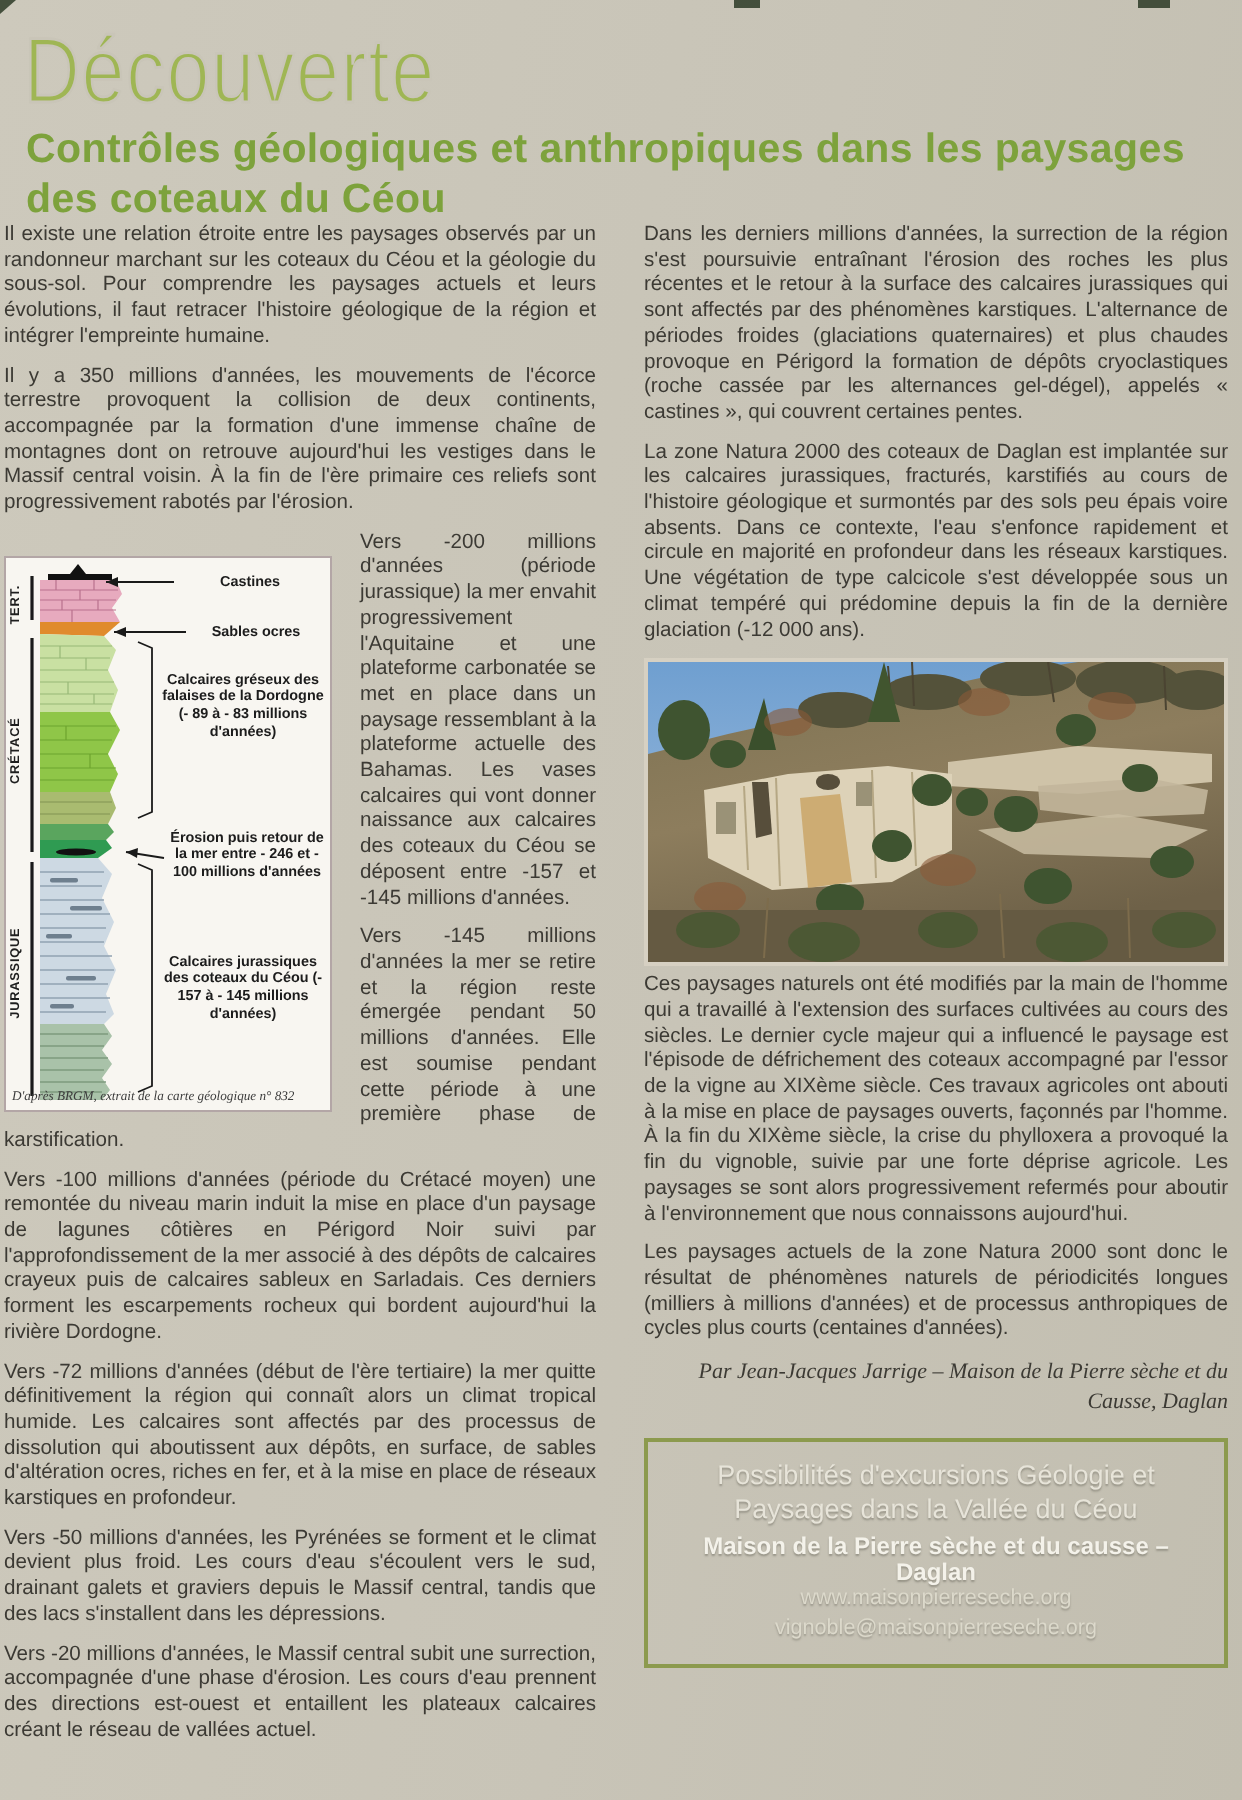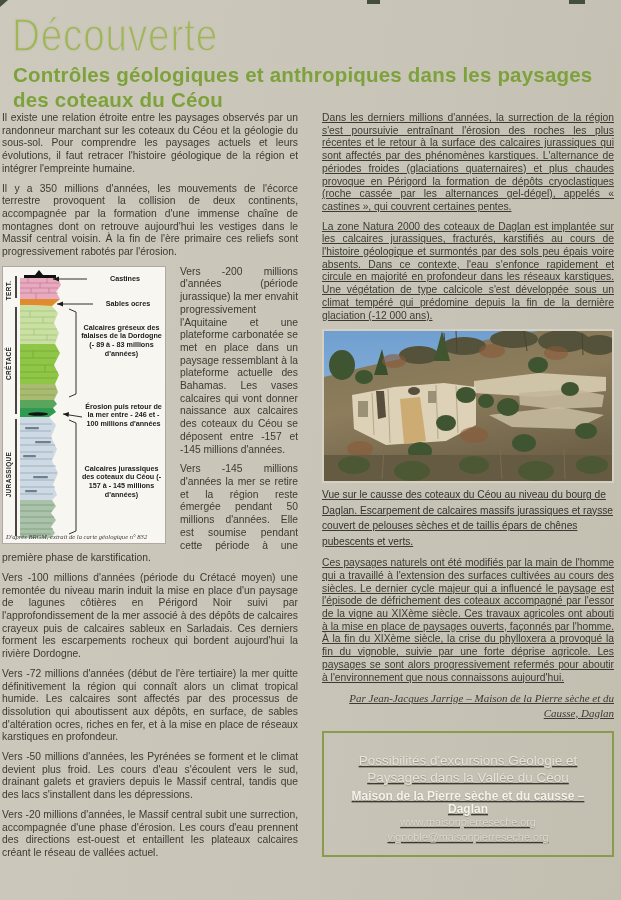--- a/index.html
+++ b/index.html
@@ -26,25 +26,25 @@
   .subtitle{
     position:absolute;left:13px;top:62px;width:582px;
     font-size:20.5px;line-height:25px;font-weight:bold;
     color:#7da23c;
     letter-spacing:.2px;
   }
 
   
   .col{position:absolute;top:112px;font-size:10.3px;line-height:12.7px;text-align:justify;}
   .col-left{left:2px;width:296px;}
-  .col-right{left:322px;width:292px;text-decoration:underline;}
+  .col-right{left:322px;width:292px;}
   .col p{margin:0 0 7px 0;}
 
   
-  .strat-figure{float:left;width:168px;margin:0 10px 5px 0;}
+  .strat-figure{float:left;width:168px;margin:12px 10px 5px 0;}
   .diagram-box{
     position:relative;width:164px;height:278px;
     background:#f8f6f1;border:1px solid #b3a6a6;
     box-sizing:border-box;
   }
   .diagram-box svg{position:absolute;left:0;top:0;}
   .era-label{
     position:absolute;
     font-size:6.4px;font-weight:bold;color:#1e1e1e;letter-spacing:.4px;
     transform:rotate(-90deg);transform-origin:center center;
@@ -86,21 +86,21 @@
   .author{
     font-family:"Liberation Serif",serif;
     font-style:italic;font-size:11px;line-height:14.5px;
     text-align:right;margin-top:2px;color:#3c3a34;
   }
 
   
   .info-box{
     margin-top:11px;
     border:2px solid #8c9a4e;
-    padding:20px 6px 10px 6px;
+    padding:9px 6px 10px 6px;
     text-align:center;
   }
   .info-box .box-title{
     font-size:13.5px;line-height:16.5px;color:#e7e4d9;
     text-shadow:0 1px 1px rgba(90,88,78,.45);
   }
   .info-box .box-org{
     margin-top:4px;font-size:12px;font-weight:bold;color:#f4f2ea;
     text-shadow:0 1px 1px rgba(90,88,78,.45);
   }
@@ -346,23 +346,23 @@
             <ellipse cx="212" cy="140" rx="18" ry="10"></ellipse>
           <ellipse cx="268" cy="134" rx="16" ry="9"></ellipse>
         </g>
         <g stroke="#7d6c4c" stroke-width="1">
           <line x1="60" y1="118" x2="58" y2="148"></line>
             <line x1="176" y1="116" x2="178" y2="148"></line>
           <line x1="240" y1="118" x2="241" y2="148"></line>
         </g>
       </svg>
     </div>
-    <div class="photo-caption">Vue sur le causse des coteaux du Céou au niveau du bourg de Daglan. Escarpement de calcaires massifs jurassiques et raysse couvert de pelouses sèches et de taillis épars de chênes pubescents et verts.</div>
 
     <p>Ces paysages naturels ont été modifiés par la main de l'homme qui a travaillé à l'extension des surfaces cultivées au cours des siècles. Le dernier cycle majeur qui a influencé le paysage est l'épisode de défrichement des coteaux accompagné par l'essor de la vigne au XIXème siècle. Ces travaux agricoles ont abouti à la mise en place de paysages ouverts, façonnés par l'homme. À la fin du XIXème siècle, la crise du phylloxera a provoqué la fin du vignoble, suivie par une forte déprise agricole. Les paysages se sont alors progressivement refermés pour aboutir à l'environnement que nous connaissons aujourd'hui.</p>
+    <p>Les paysages actuels de la zone Natura 2000 sont donc le résultat de phénomènes naturels de périodicités longues (milliers à millions d'années) et de processus anthropiques de cycles plus courts (centaines d'années).</p>
     <div class="author">Par Jean-Jacques Jarrige – Maison de la Pierre sèche et du Causse, Daglan</div>
 
     <div class="info-box">
       <div class="box-title">Possibilités d'excursions Géologie et Paysages dans la Vallée du Céou</div>
       <div class="box-org">Maison de la Pierre sèche et du causse – Daglan</div>
       <div class="box-site">www.maisonpierreseche.org</div>
       <div class="box-mail">vignoble@maisonpierreseche.org</div>
     </div>
   </div>
 

